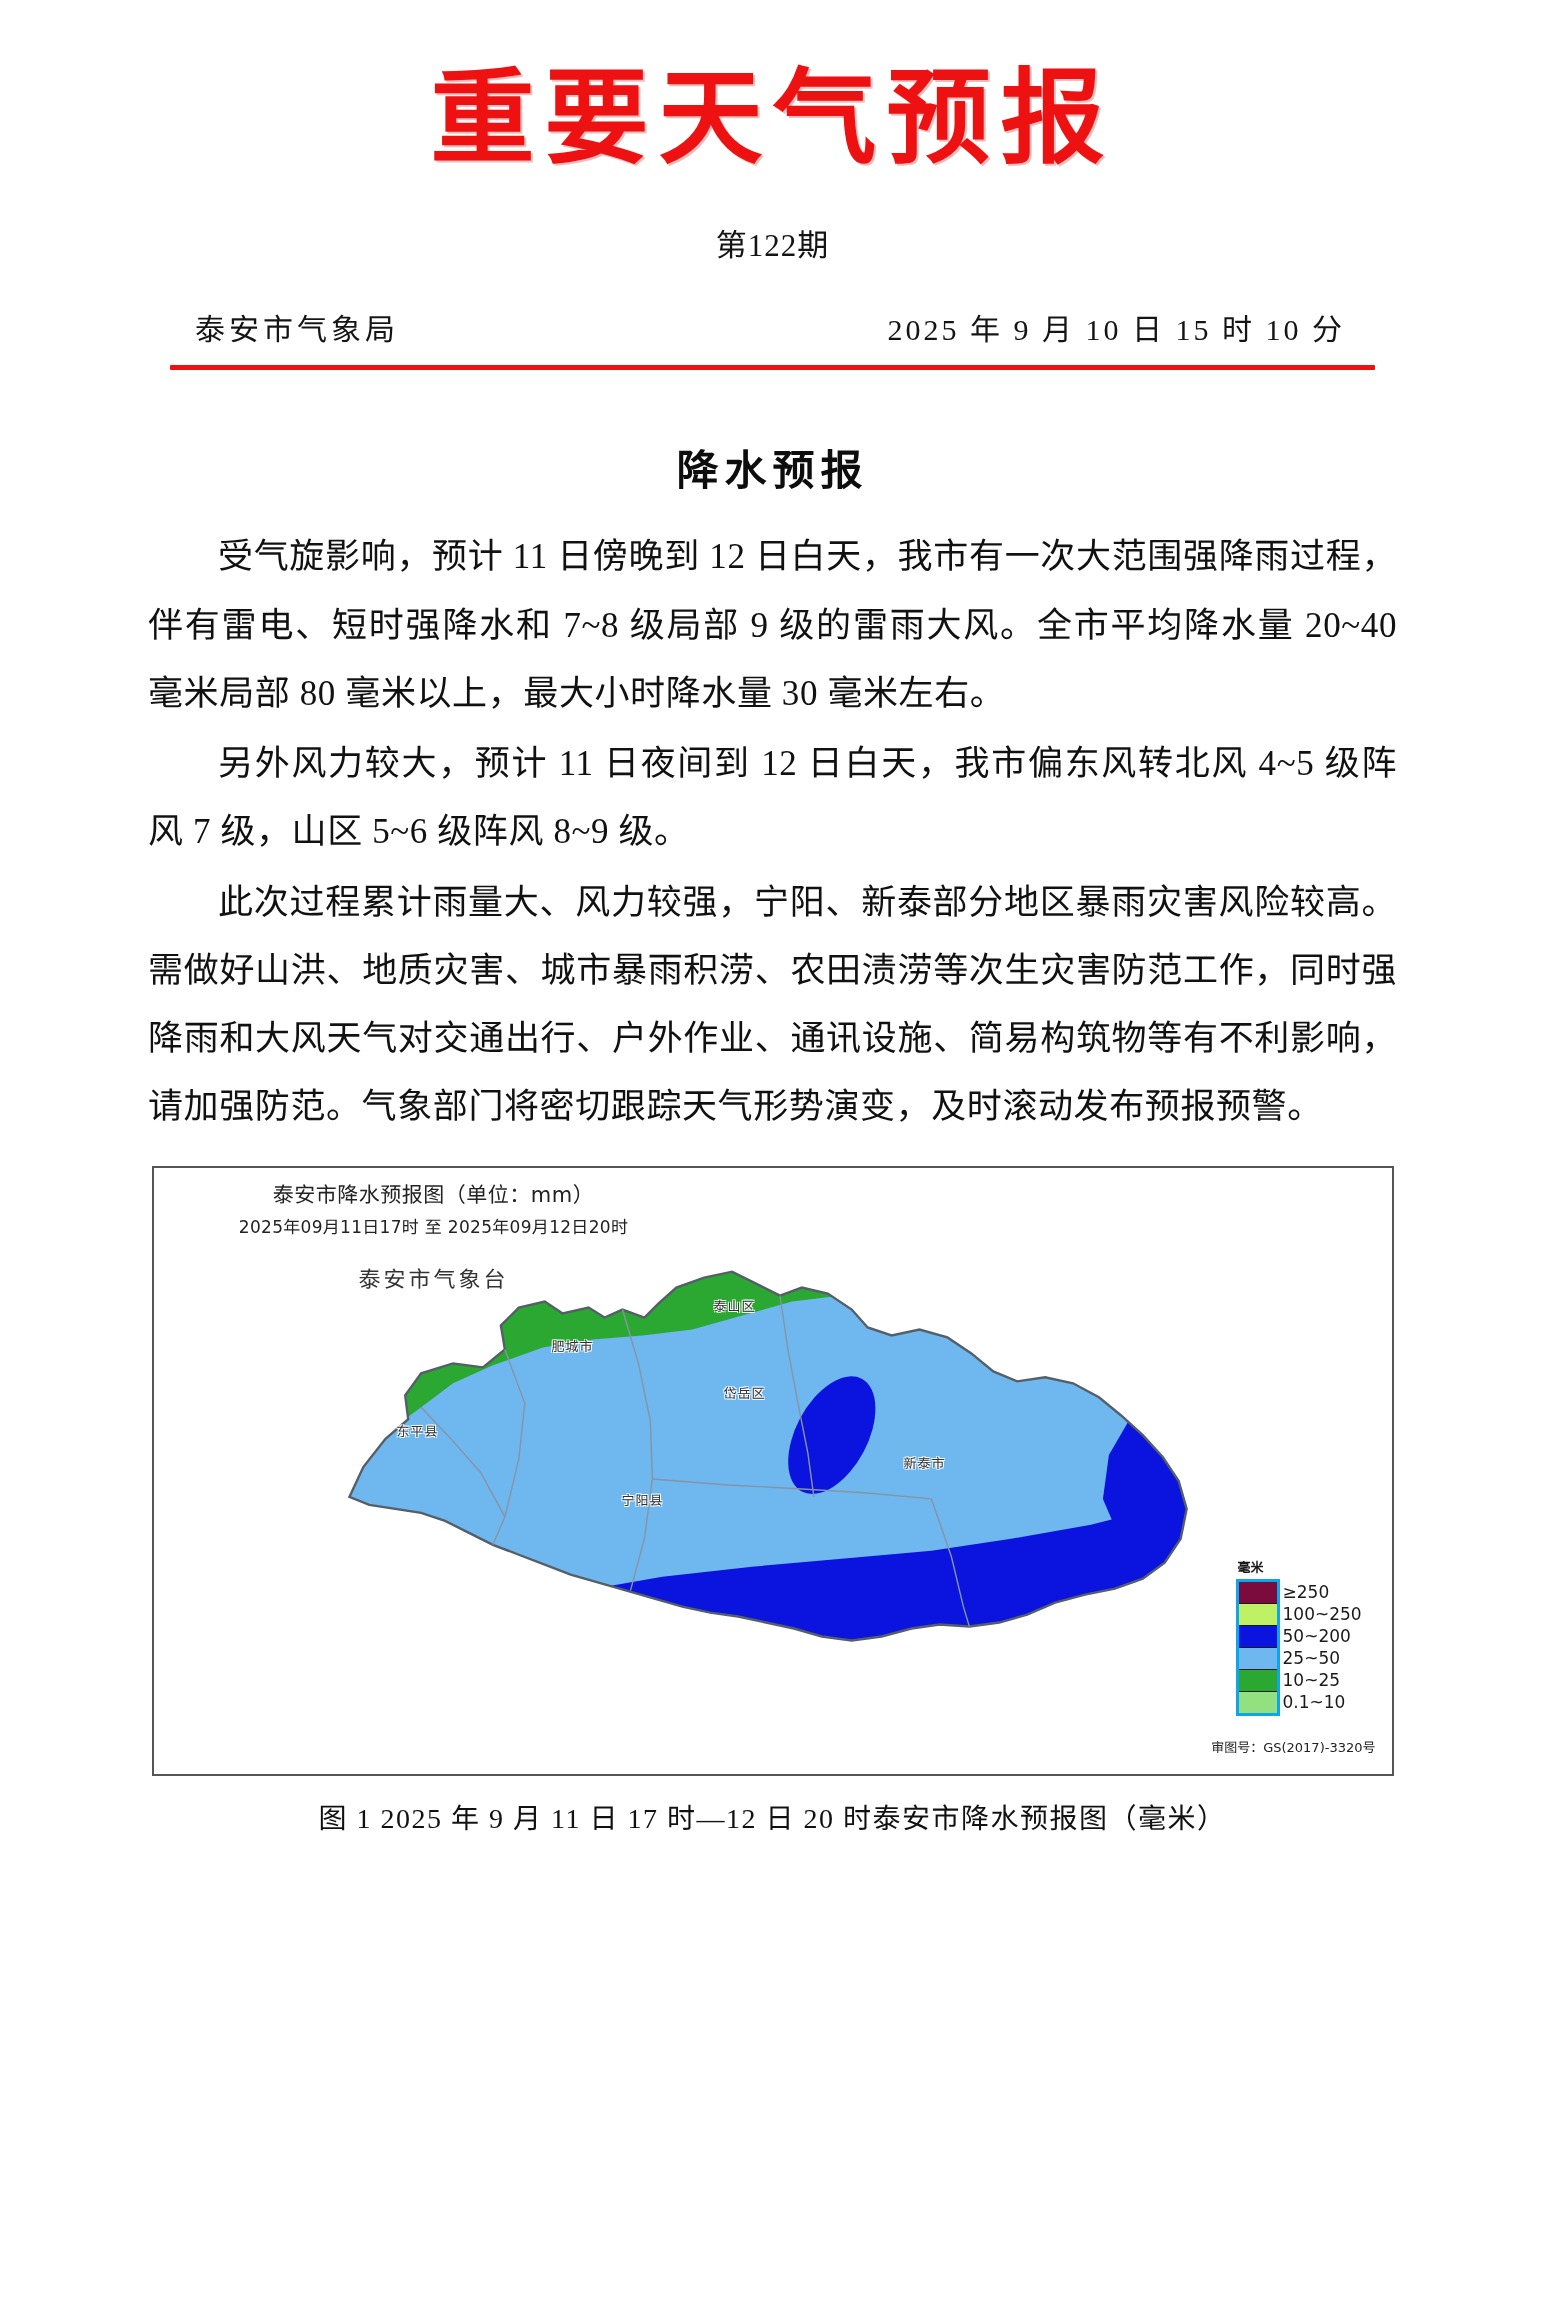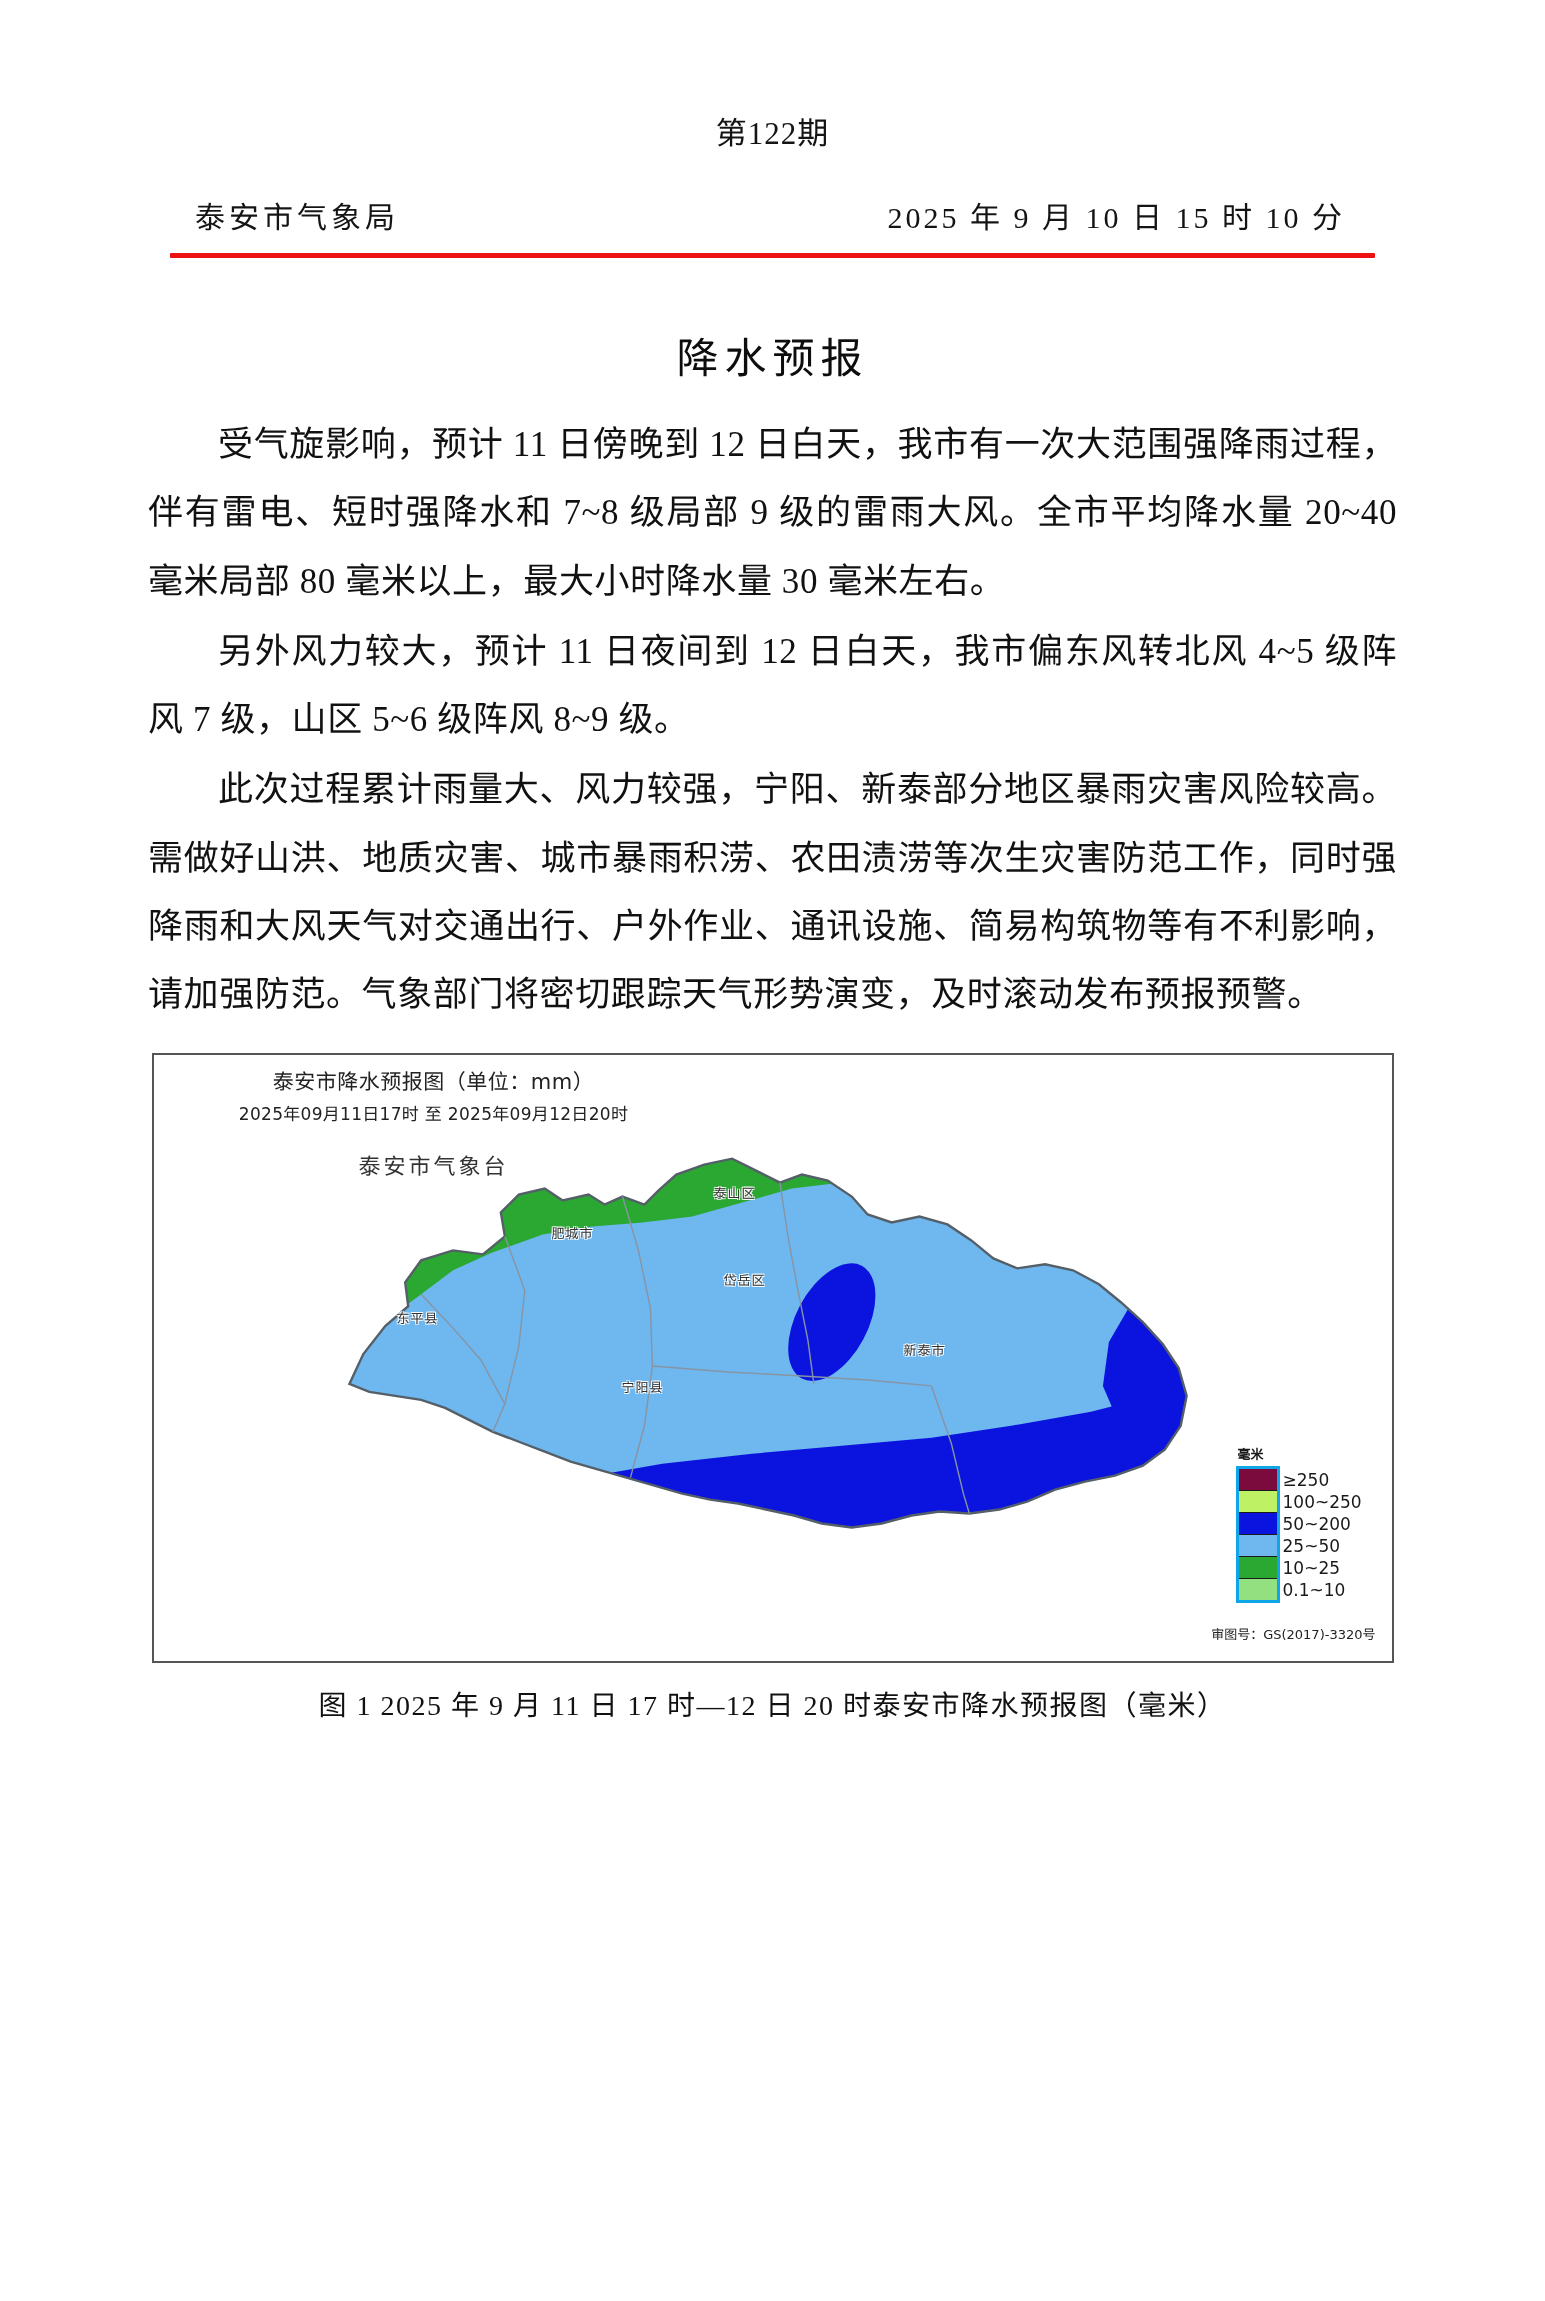--- a/index.html
+++ b/index.html
@@ -60,21 +60,21 @@
     height: 5px;
     background: #ee1111;
     border-radius: 1px;
   }
 
   
   .section-heading {
     margin-top: 66px;
     text-align: center;
     font-family: "DejaVu Sans", "Liberation Sans", sans-serif;
-    font-weight: normal;
+    font-weight: bold;
     font-size: 42px;
     letter-spacing: 6px;
     color: #0d0d0d;
   }
 
   
   .body-copy {
     margin: 26px 148px 0 148px;
   }
   .body-copy p {
@@ -199,20 +199,21 @@
     letter-spacing: 1.5px;
     color: #111111;
   }
 </style>
 </head>
 <body>
 
 <div id="page">
 
   <div class="masthead">
+    <h1 class="doc-title">重要天气预报</h1>
     <div class="issue-no">第122期</div>
   </div>
 
   <div class="byline">
     <span class="issuer">泰安市气象局</span>
     <span class="timestamp">2025 年 9 月 10 日 15 时 10 分</span>
   </div>
 
   <div class="rule-red"></div>
 

